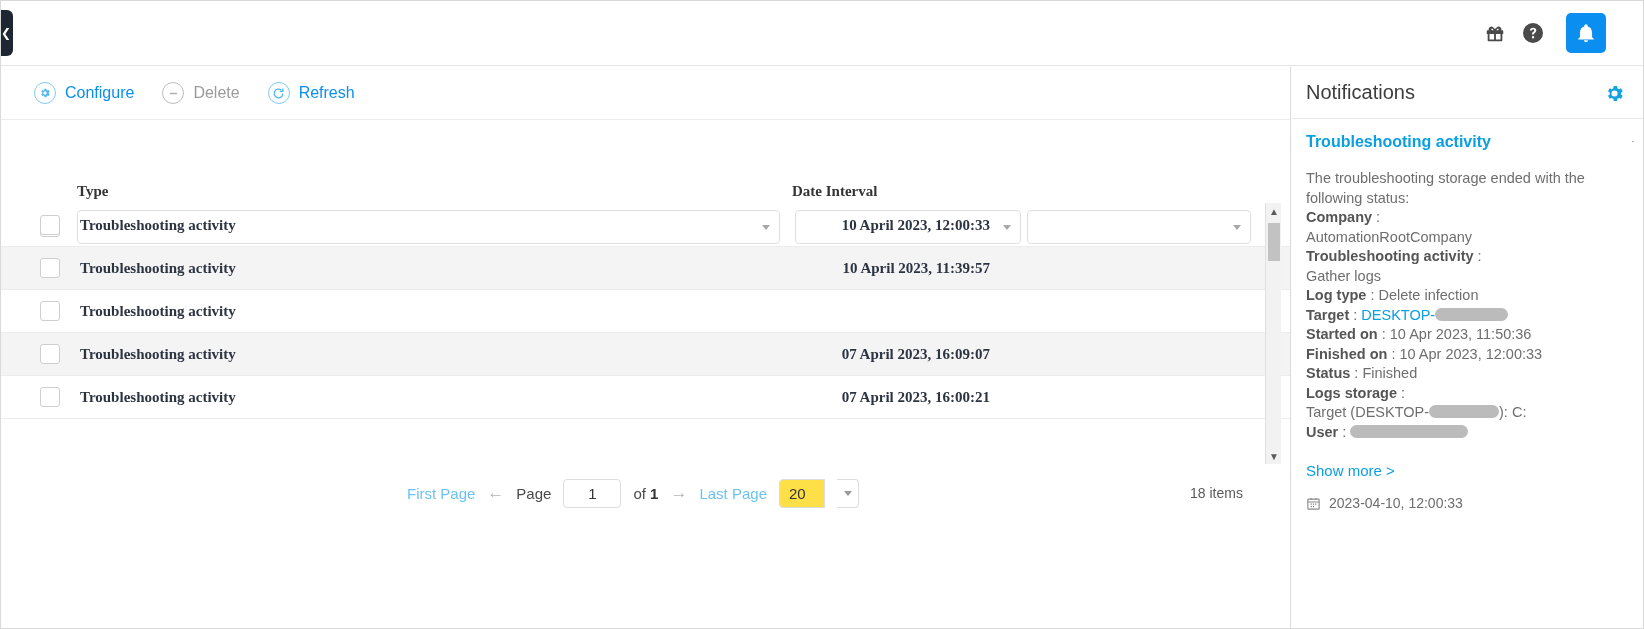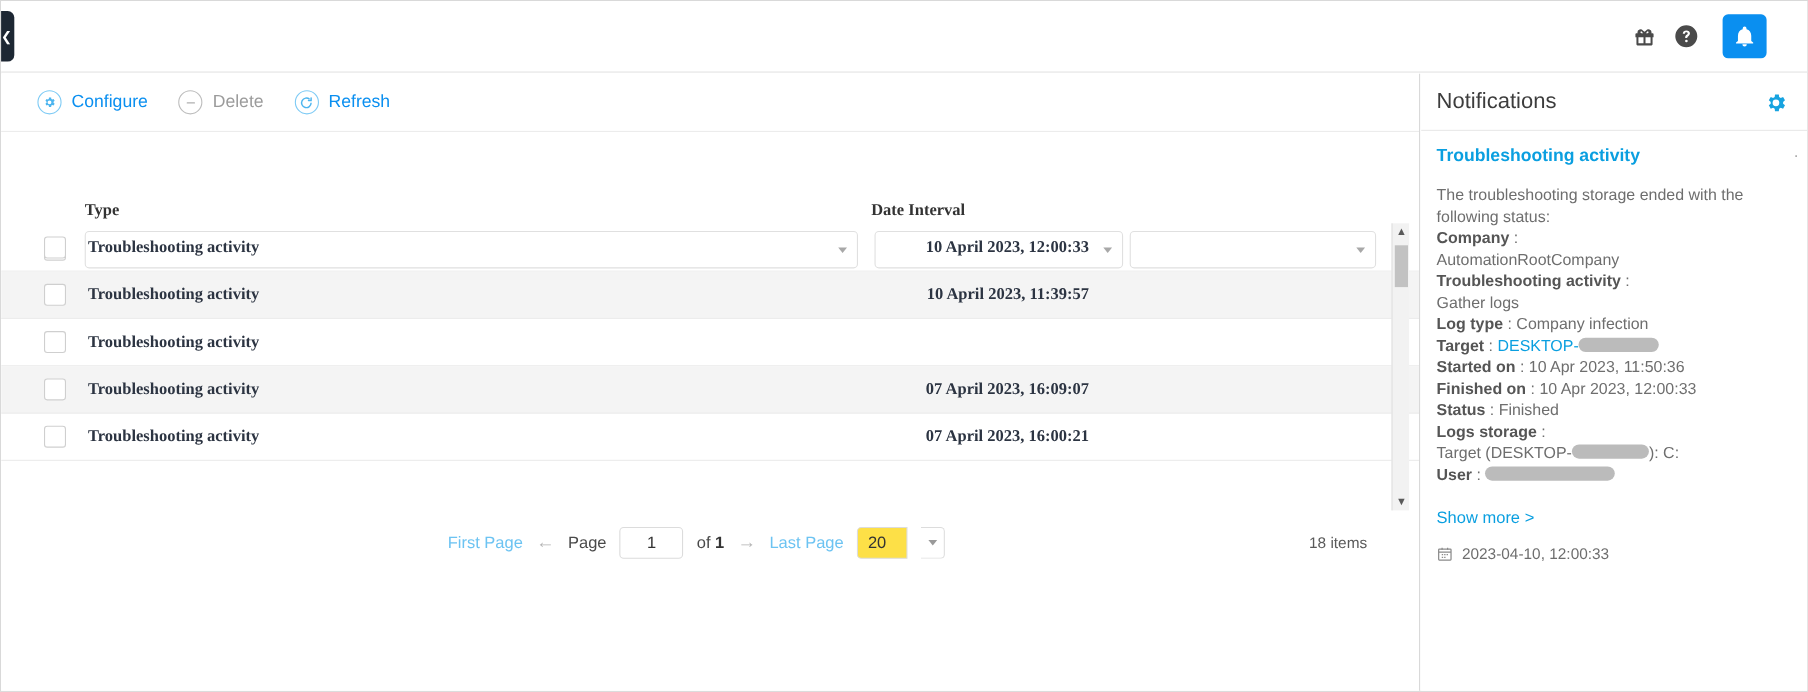--- a/index.html
+++ b/index.html
@@ -436,21 +436,21 @@
 
       <div class="notif-item-title">Troubleshooting activity</div>
 
       <div class="notif-text">
         <span>The troubleshooting storage ended</span>
         <span>with the following status:</span><br>
         <b>Company</b><span> : </span><br>
         <span>AutomationRootCompany</span><br>
         <b>Troubleshooting activity</b><span> : </span><br>
         <span>Gather logs</span><br>
-        <b>Log type</b><span> : </span><span>Company infection</span><br>
+        <b>Log type</b><span> : </span><span>Delete infection</span><br>
         <b>Target</b><span> : </span><span class="lnk">DESKTOP-</span><span class="redacted inl r-target"></span><br>
         <b>Started on</b><span> : </span><span>10 Apr 2023, 11:50:36</span><br>
         <b>Finished on</b><span> : </span><span>10 Apr 2023, 12:00:33</span><br>
         <b>Status</b><span> : </span><span>Finished</span><br>
         <b>Logs storage</b><span> : </span><br>
         <span>Target (DESKTOP-</span><span class="redacted inl r-target2"></span><span>): C:</span><br>
         <b>User</b><span> : </span><span class="redacted inl r-user"></span>
       </div>
 
       <div class="show-more">Show more &gt;</div>

